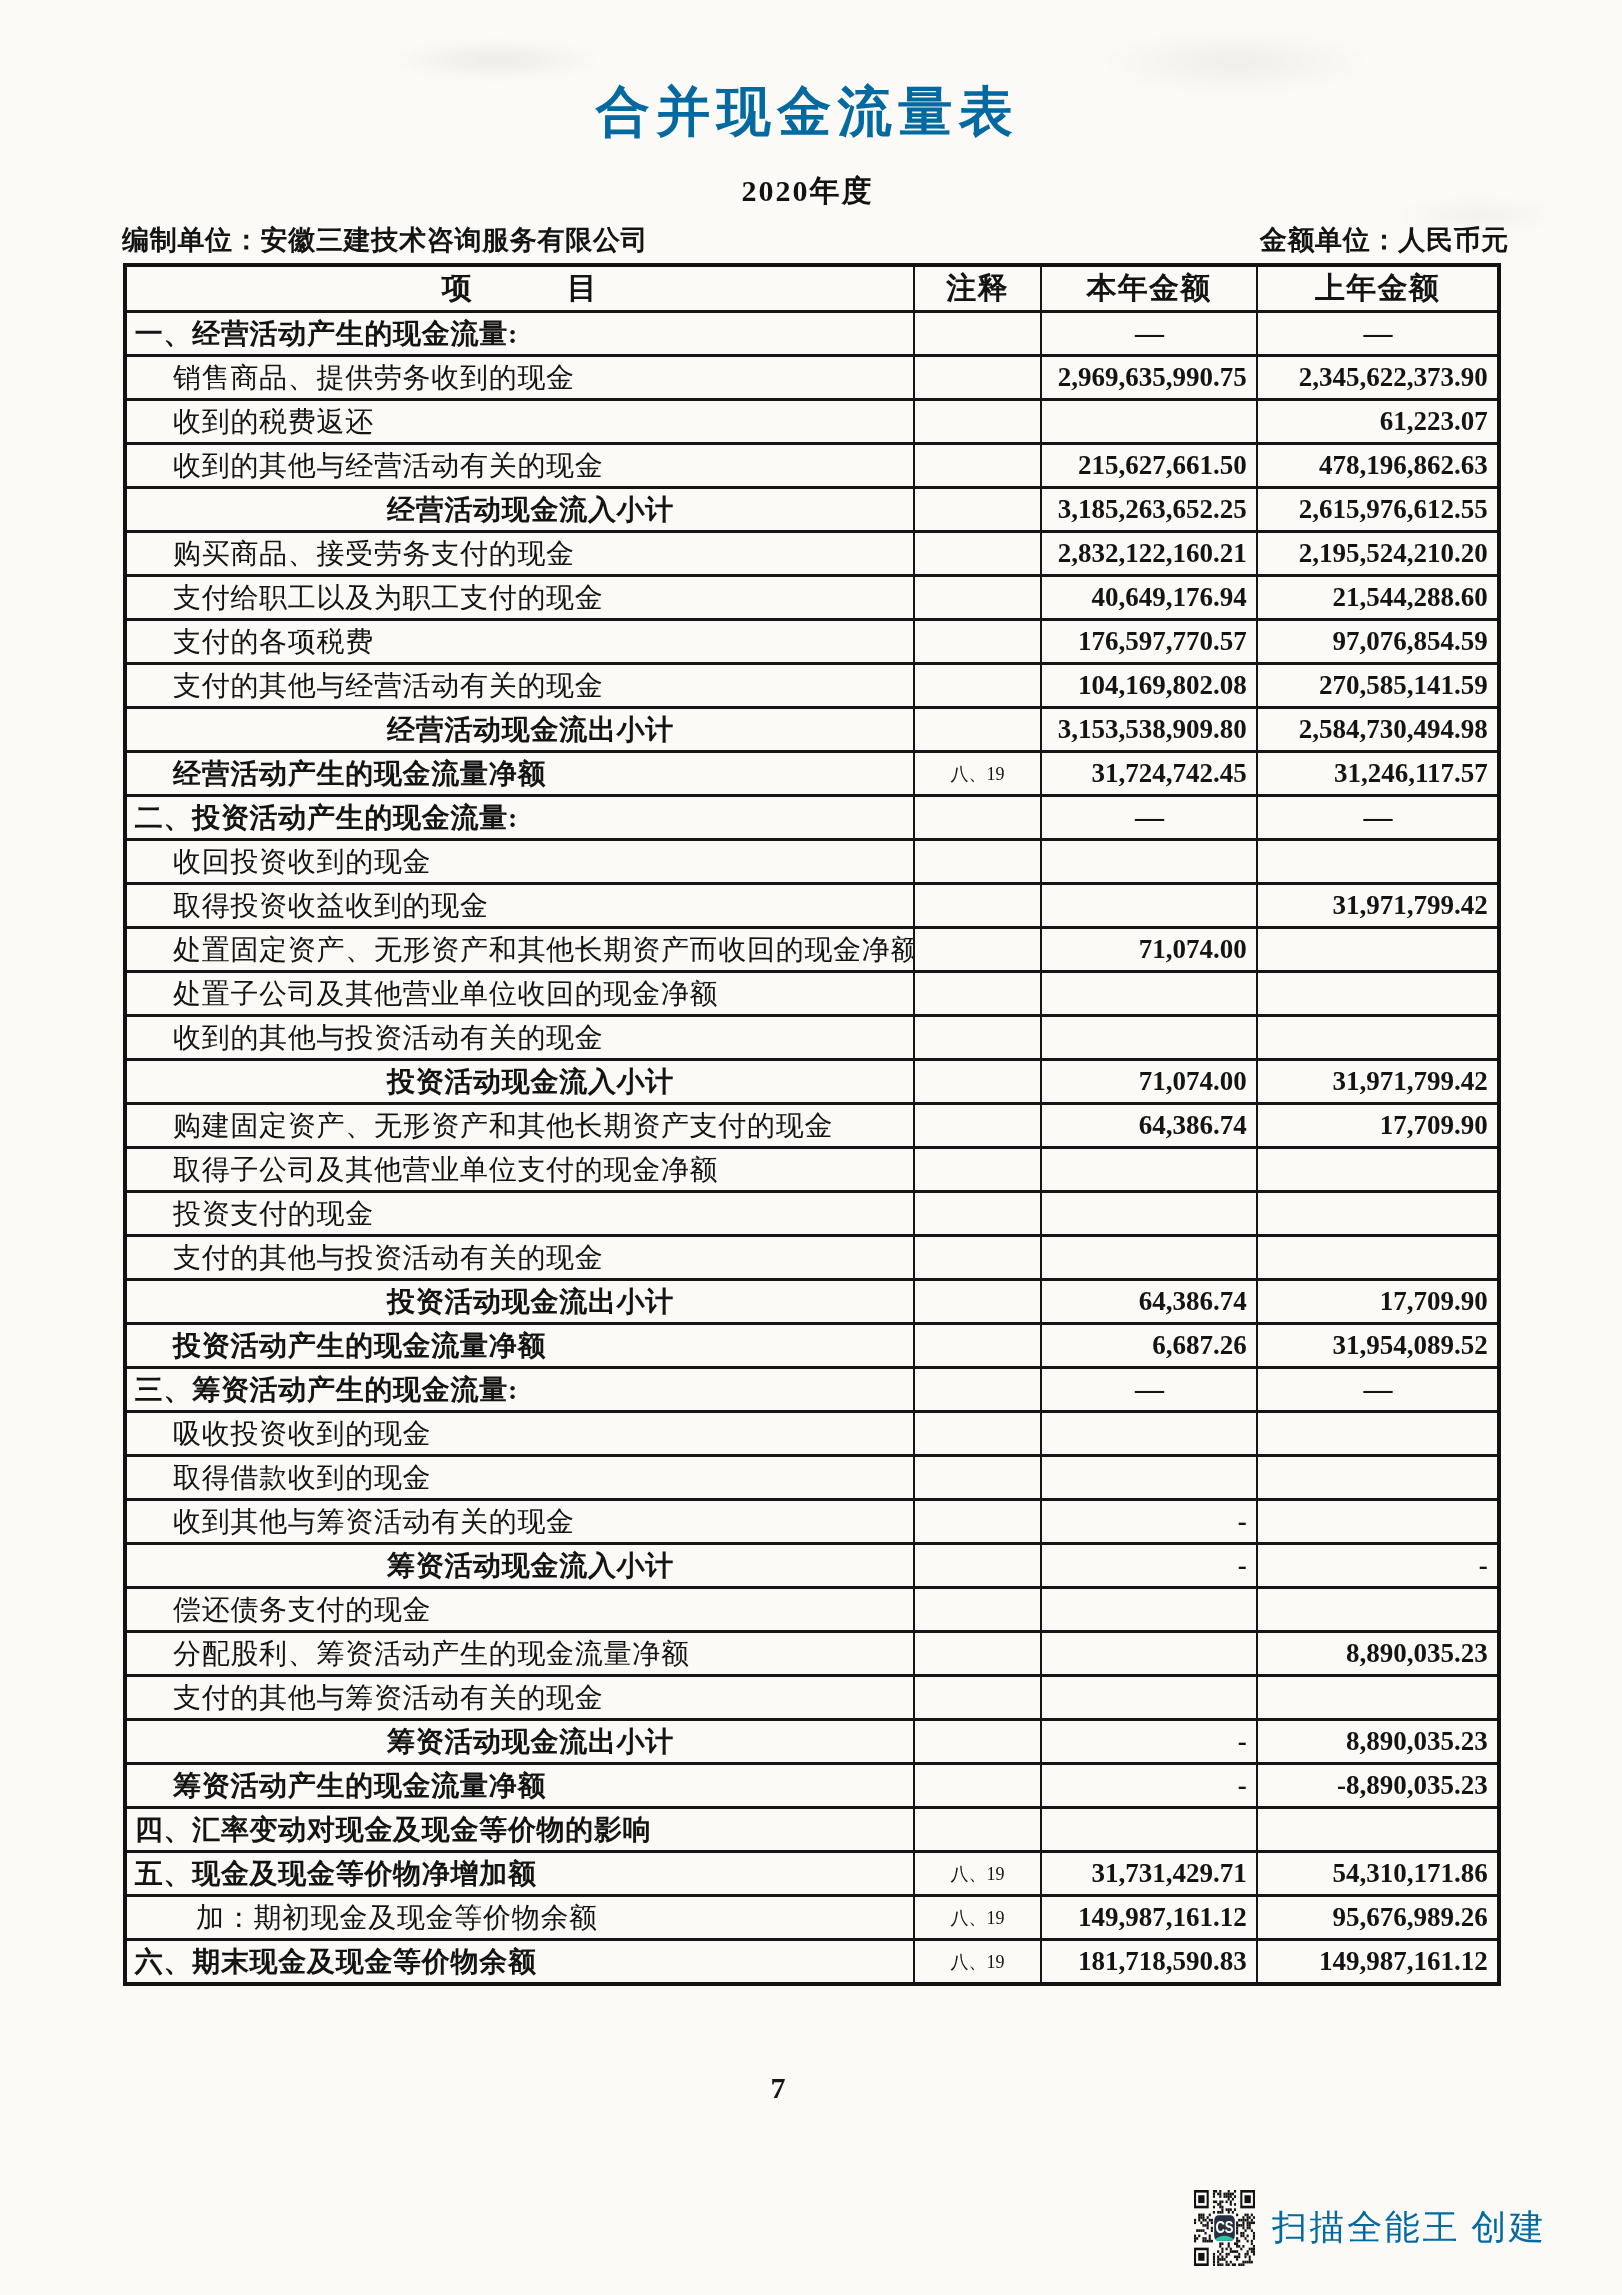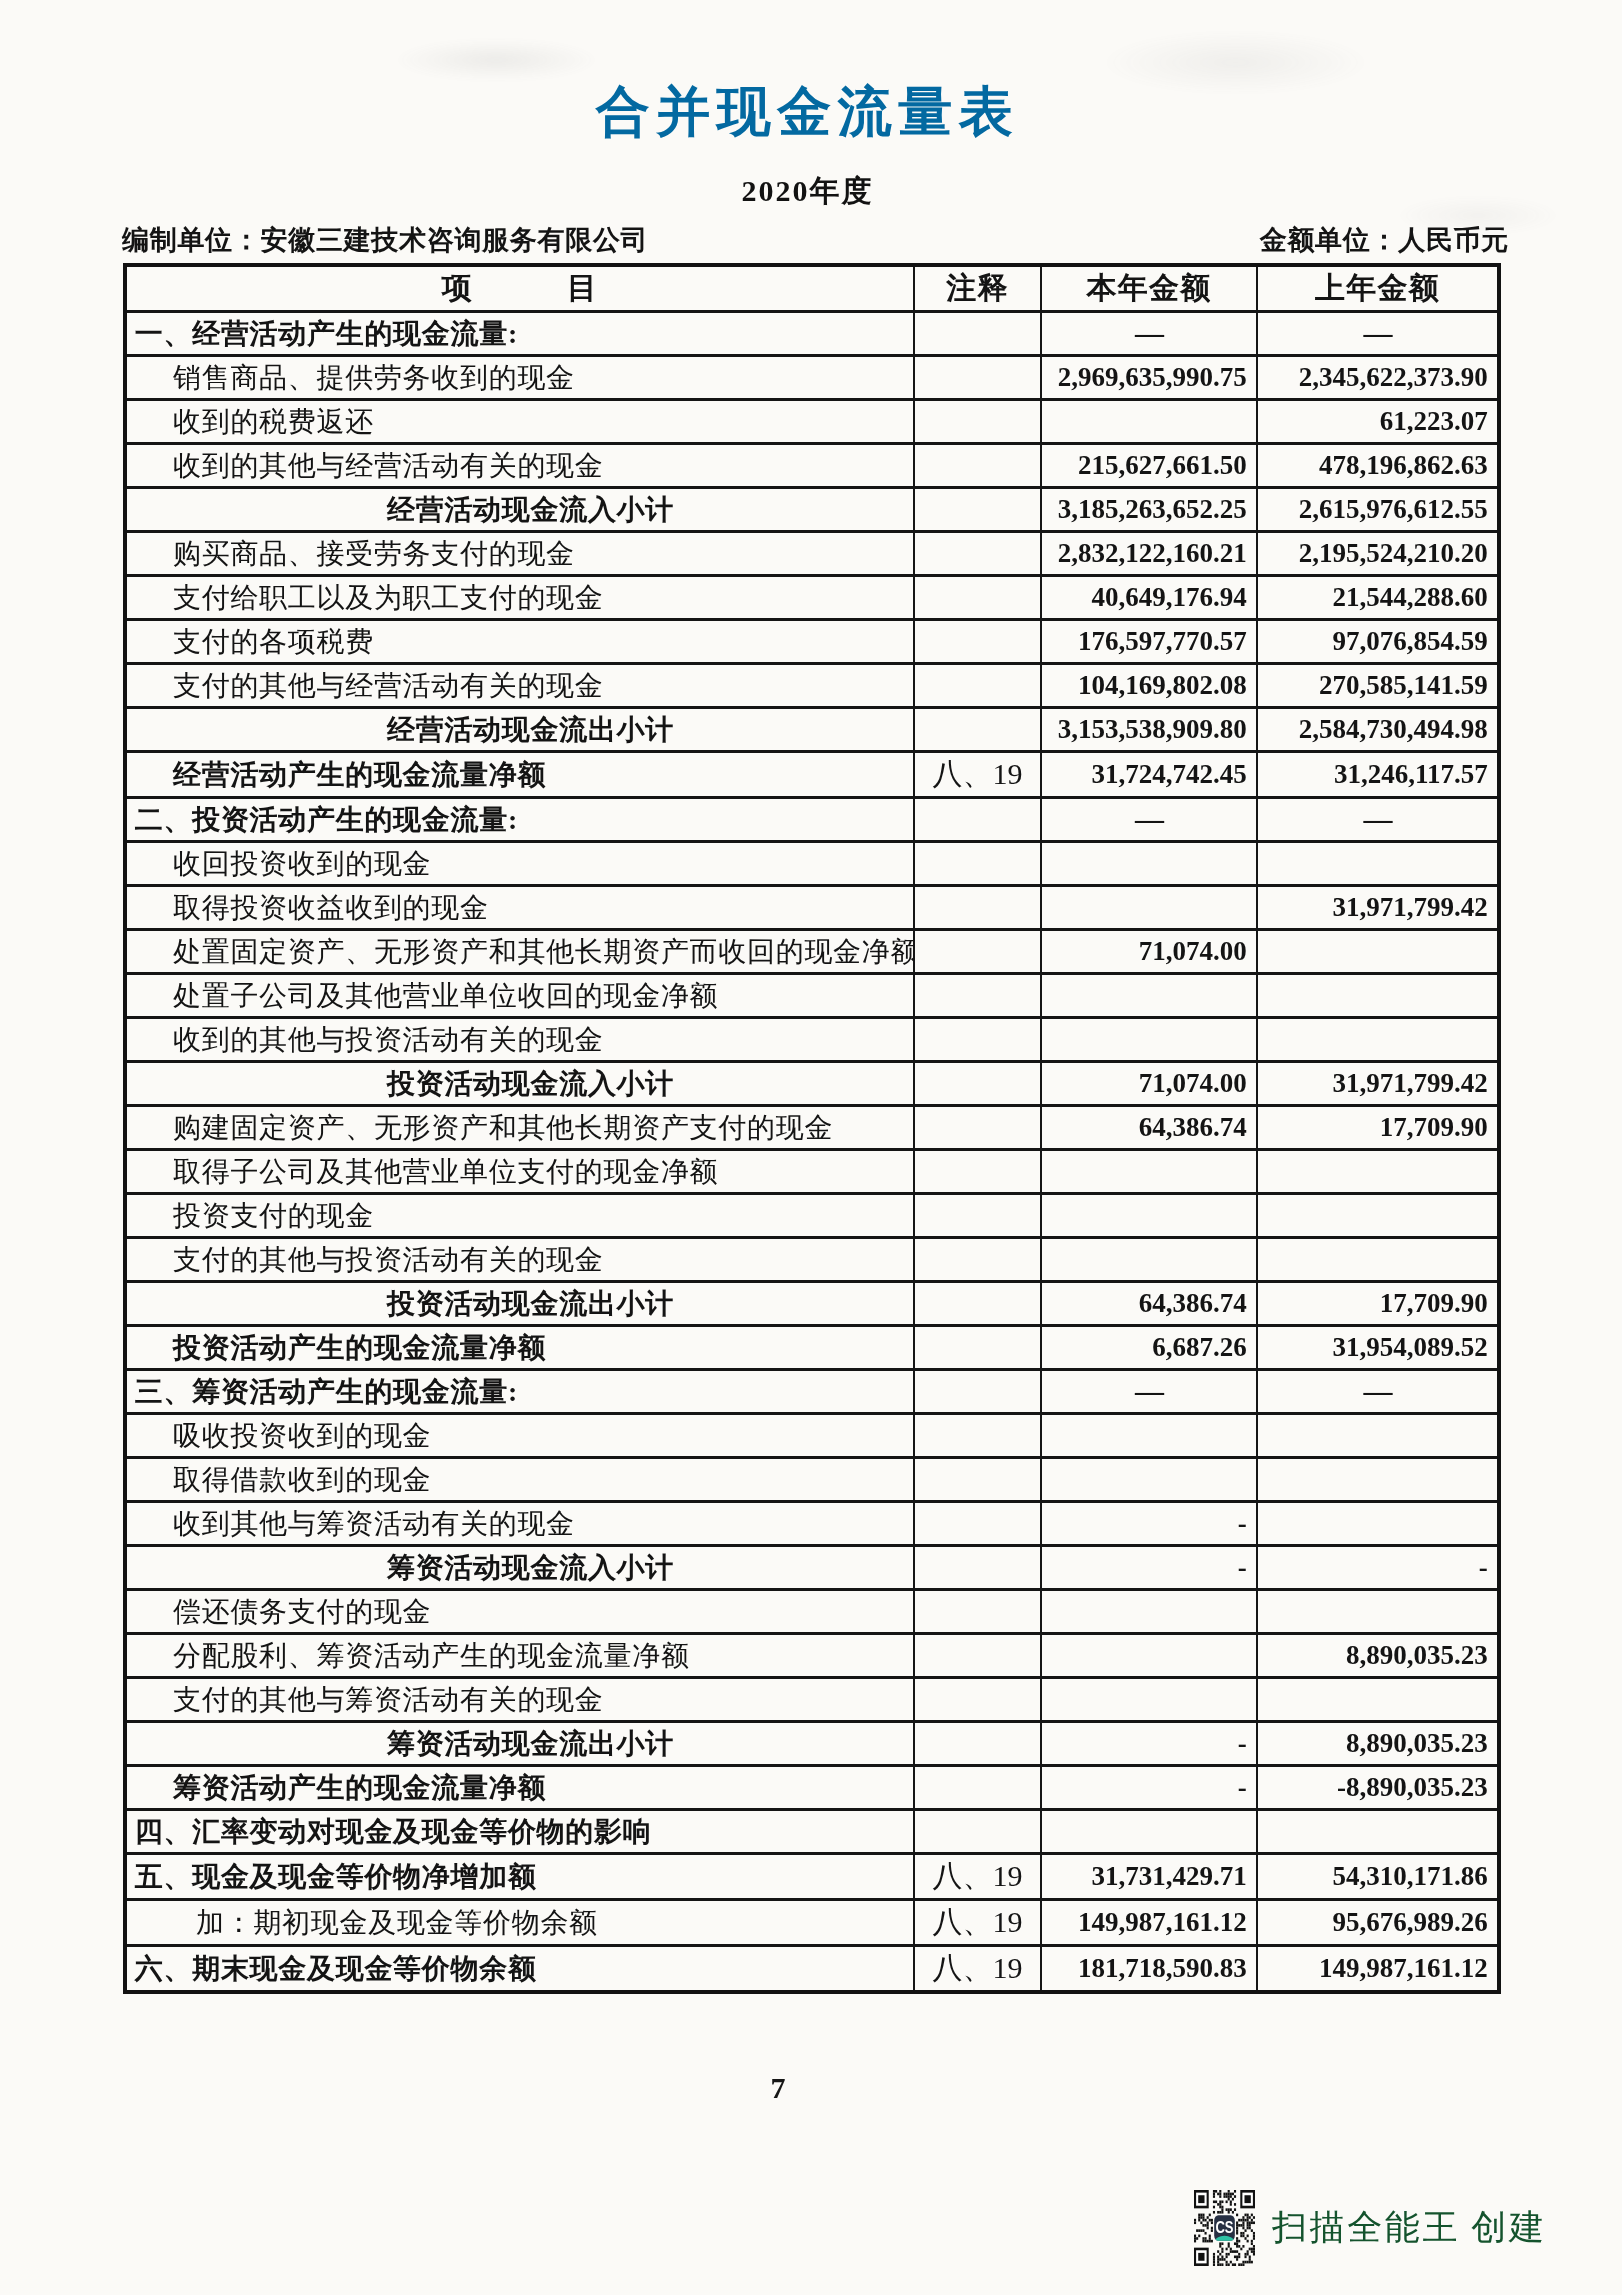--- a/index.html
+++ b/index.html
@@ -42,21 +42,21 @@
     border-top:3.3px solid #151515;border-bottom:3.3px solid #151515;
     vertical-align:middle;overflow:hidden;white-space:nowrap;
   }
   table.cashflow thead th{
     height:41px;font-size:30px;font-weight:700;text-align:center;letter-spacing:1.3px;
   }
   th.h-item{white-space:pre;}
   table.cashflow tbody td{height:39px;}
 
   td.c-item{font-size:28px;letter-spacing:0.7px;}
-  td.c-note{font-size:30px;text-align:center;font-weight:400;}
+  td.c-note{font-size:18px;text-align:center;font-weight:400;}
   td.c-amt{font-size:27px;font-weight:700;text-align:right;padding-right:9.2px;
            font-family:"Liberation Serif","DejaVu Serif",serif;}
   td.c-amt.dash{text-align:center;padding-right:0;font-size:29px;}
 
   tr.row-section td.c-item{font-weight:700;padding-left:7.8px;}
   tr.row-item    td.c-item{font-weight:400;padding-left:46px;}
   tr.row-add     td.c-item{font-weight:400;padding-left:69px;}
   tr.row-sub     td.c-item{font-weight:700;padding-left:260px;}
   tr.row-net     td.c-item{font-weight:700;padding-left:46px;}
 
@@ -64,21 +64,21 @@
     position:absolute;top:2071px;left:0;width:1556px;text-align:center;
     font-size:30px;font-weight:700;color:#161616;
   }
 
   .footer{
     position:absolute;left:1194px;top:2189px;height:77px;
     display:flex;align-items:center;text-align:center;
   }
   .qr{width:61px;height:76px;display:block;}
   .wm-text{
-    margin-left:17px;font-size:35px;letter-spacing:2.6px;color:#14532d;
+    margin-left:17px;font-size:35px;letter-spacing:2.6px;color:#0369a1;
     font-weight:400;white-space:pre;
   }
 </style>
 </head>
 <body>
 
 <div class="page">
 
   <div class="art art1"></div>
   <div class="art art2"></div>

